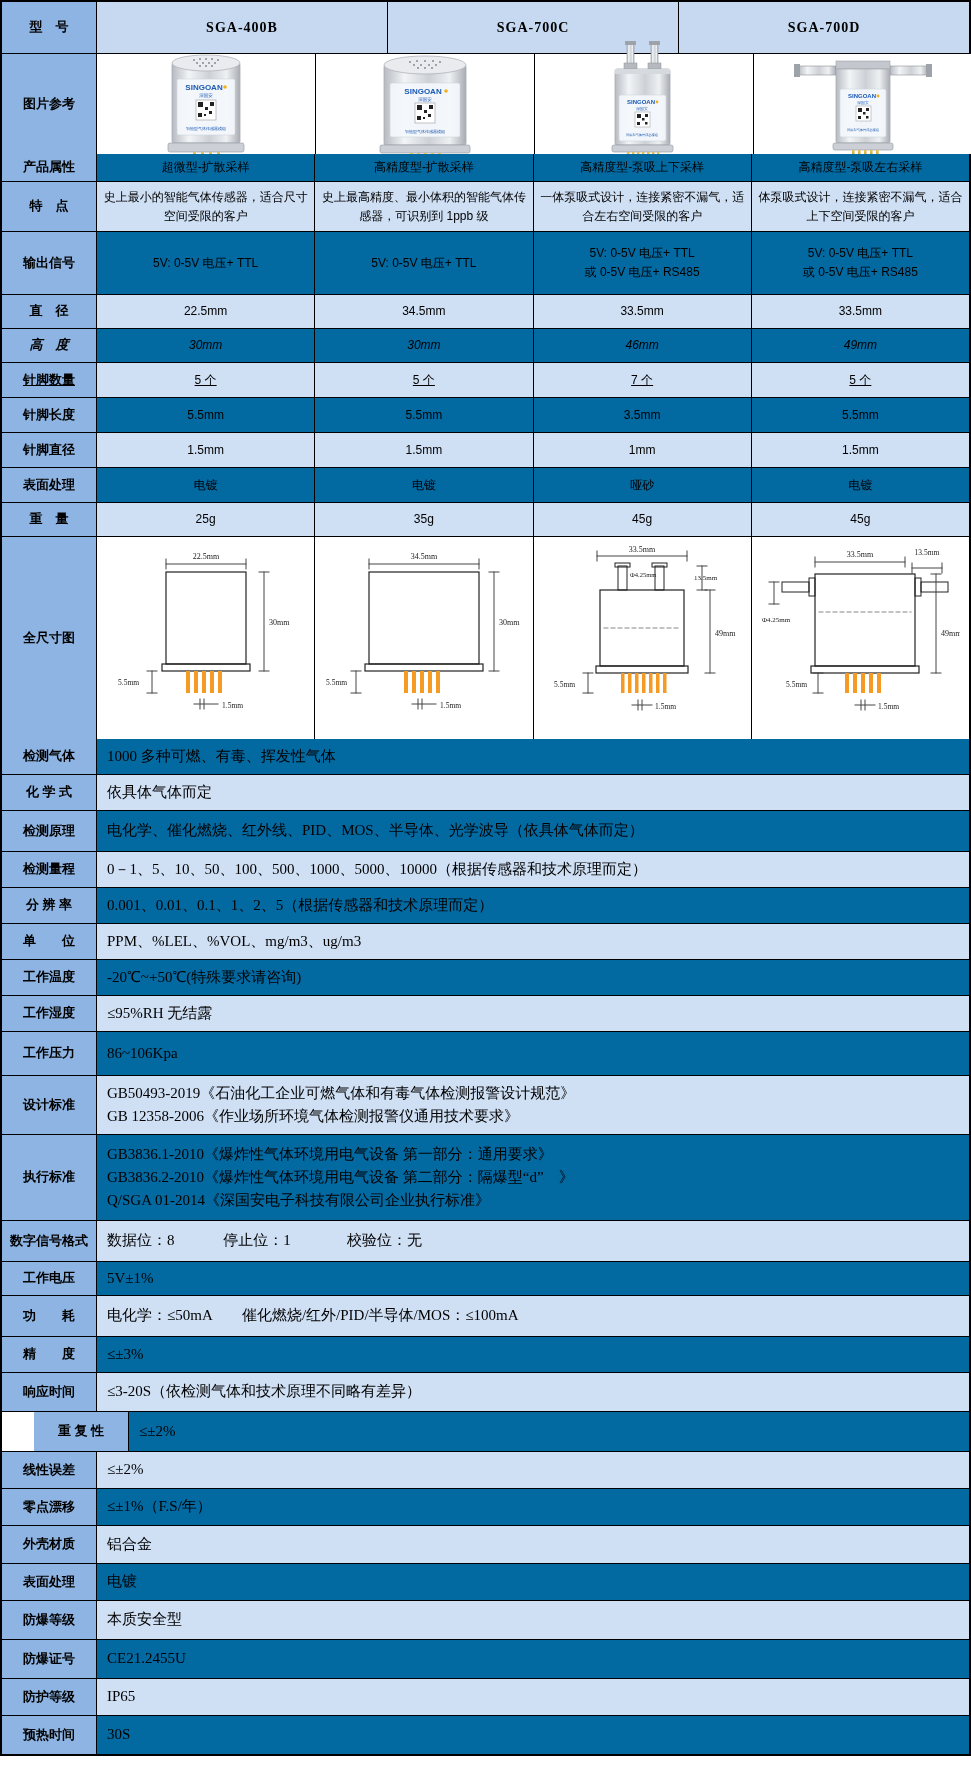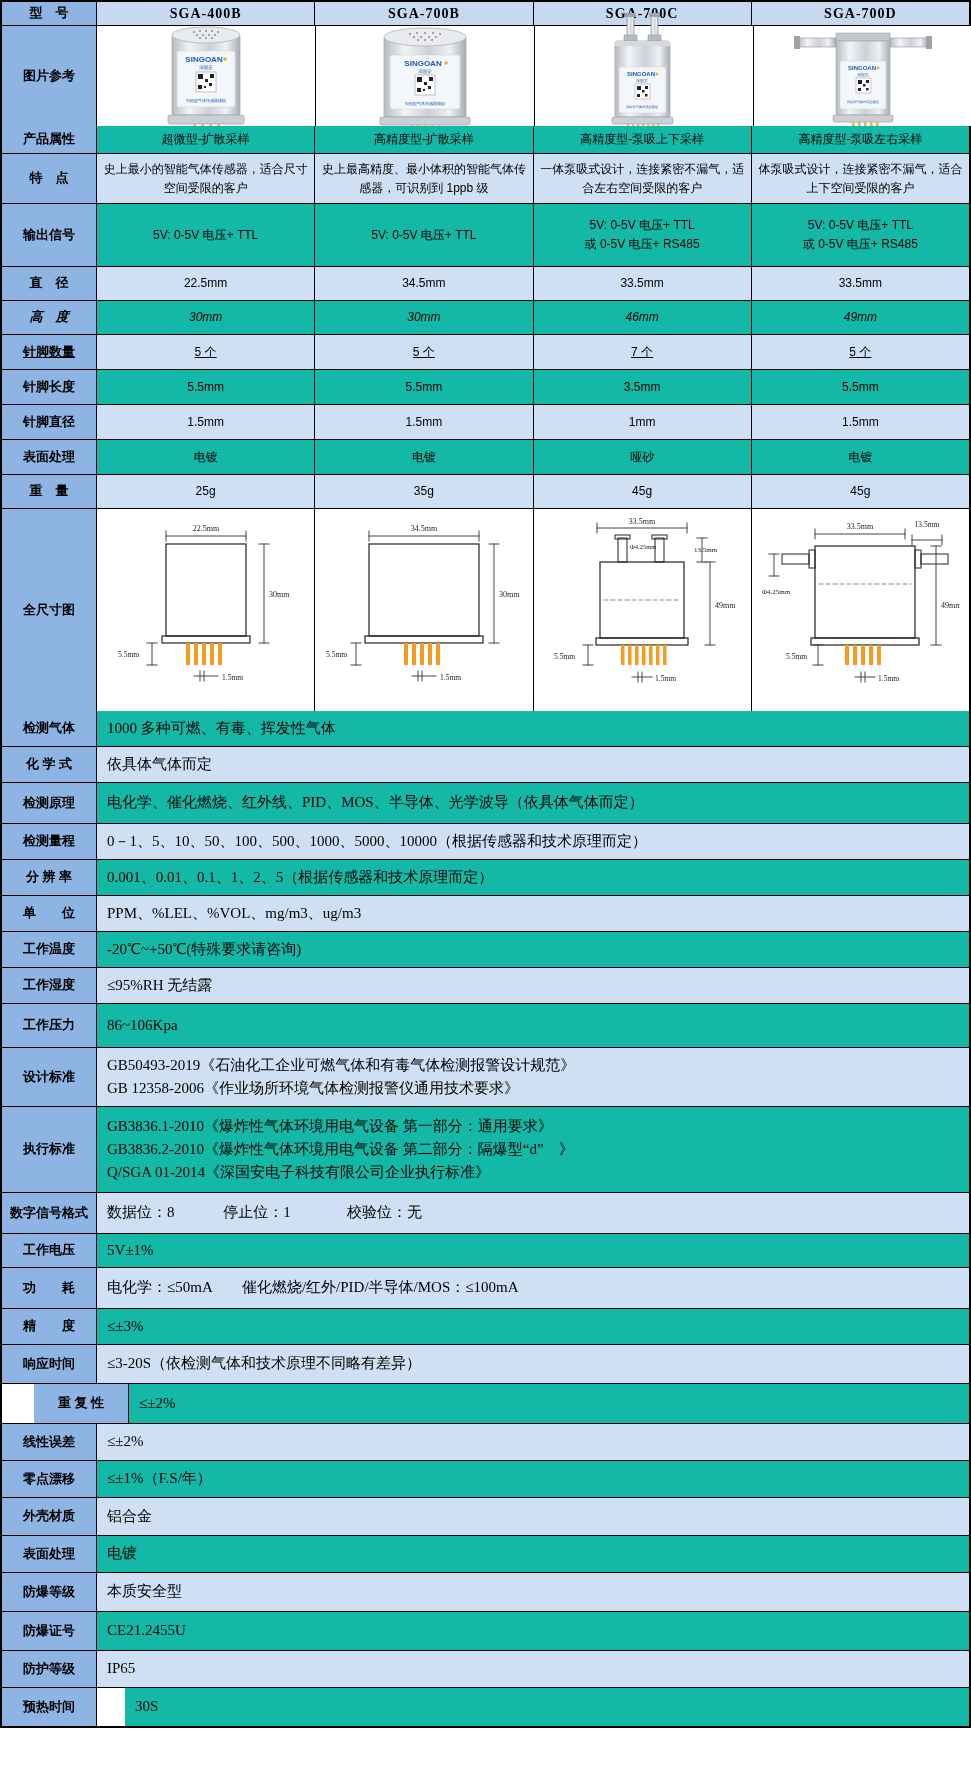--- a/index.html
+++ b/index.html
@@ -8,43 +8,42 @@
   .row{display:flex;border-top:1px solid #000;align-items:stretch;}
   .row:first-child{border-top:none;}
   .lbl{flex:0 0 95px;width:95px;background:#8db4e2;border-right:1px solid #000;
        display:flex;align-items:center;justify-content:center;text-align:center;
        font-weight:bold;font-size:13px;line-height:1.4;padding:2px 4px;box-sizing:border-box;
        white-space:pre-line;}
   .cell{flex:1 1 0;border-right:1px solid #000;display:flex;align-items:center;justify-content:center;
         text-align:center;font-size:12px;line-height:1.55;padding:3px 6px;box-sizing:border-box;
         white-space:pre-line;}
   .row .cell:last-child{border-right:none;}
-  .dark{background:#14b8a6;}
+  .dark{background:#0369a1;}
   .light{background:#cfdff4;}
   .white{background:#ffffff;}
   .model{font-family:"Liberation Serif",serif;font-weight:bold;font-size:14px;background:#c6d9f1;letter-spacing:1px;}
-  .hdr{height:23px;border-radius:7px;}
+  .hdr{height:51px;border-radius:7px;}
   .imgs .cell{height:100px;padding:0;}
   .diag .cell{height:202px;padding:0;}
   .fullval{justify-content:flex-start;text-align:left;padding-left:10px;
            font-family:"Liberation Serif",serif;font-size:15px;white-space:pre-wrap;}
   svg{display:block;}
   .dim-text{font-family:"Liberation Serif",serif;fill:#222;}
   .brand-text{font-family:"Liberation Sans",sans-serif;font-weight:bold;fill:#1b5bb5;}
   .tag-text{font-family:"Liberation Sans",sans-serif;fill:#1b5bb5;}
 </style>
 </head>
 <body>
 
 <div class="tbl">
 
   <div class="row hdr">
     <div class="lbl">型　号</div>
     <div class="cell model">SGA-400B</div>
-    <div class="cell model">SGA-700B</div>
     <div class="cell model">SGA-700C</div>
     <div class="cell model">SGA-700D</div>
   </div>
 
   <div class="row imgs">
     <div class="lbl">图片参考</div>
 
     <div class="cell white">
       <svg width="218" height="135" viewBox="0 0 218 135">
         <defs>
@@ -580,19 +579,19 @@
         <div class="cell fullval light">本质安全型</div>
       </div>
       <div class="row" style="min-height: 38px;">
         <div class="lbl">防爆证号</div>
         <div class="cell fullval dark">CE21.2455U</div>
       </div>
       <div class="row" style="min-height: 36px;">
         <div class="lbl">防护等级</div>
         <div class="cell fullval light">IP65</div>
       </div>
-      <div class="row" style="min-height: 38px; gap: 28px;">
+      <div class="row" style="min-height: 38px;">
         <div class="lbl">预热时间</div>
         <div class="cell fullval dark">30S</div>
       </div>
     </div>
 
 </div>
 
 </body></html>

